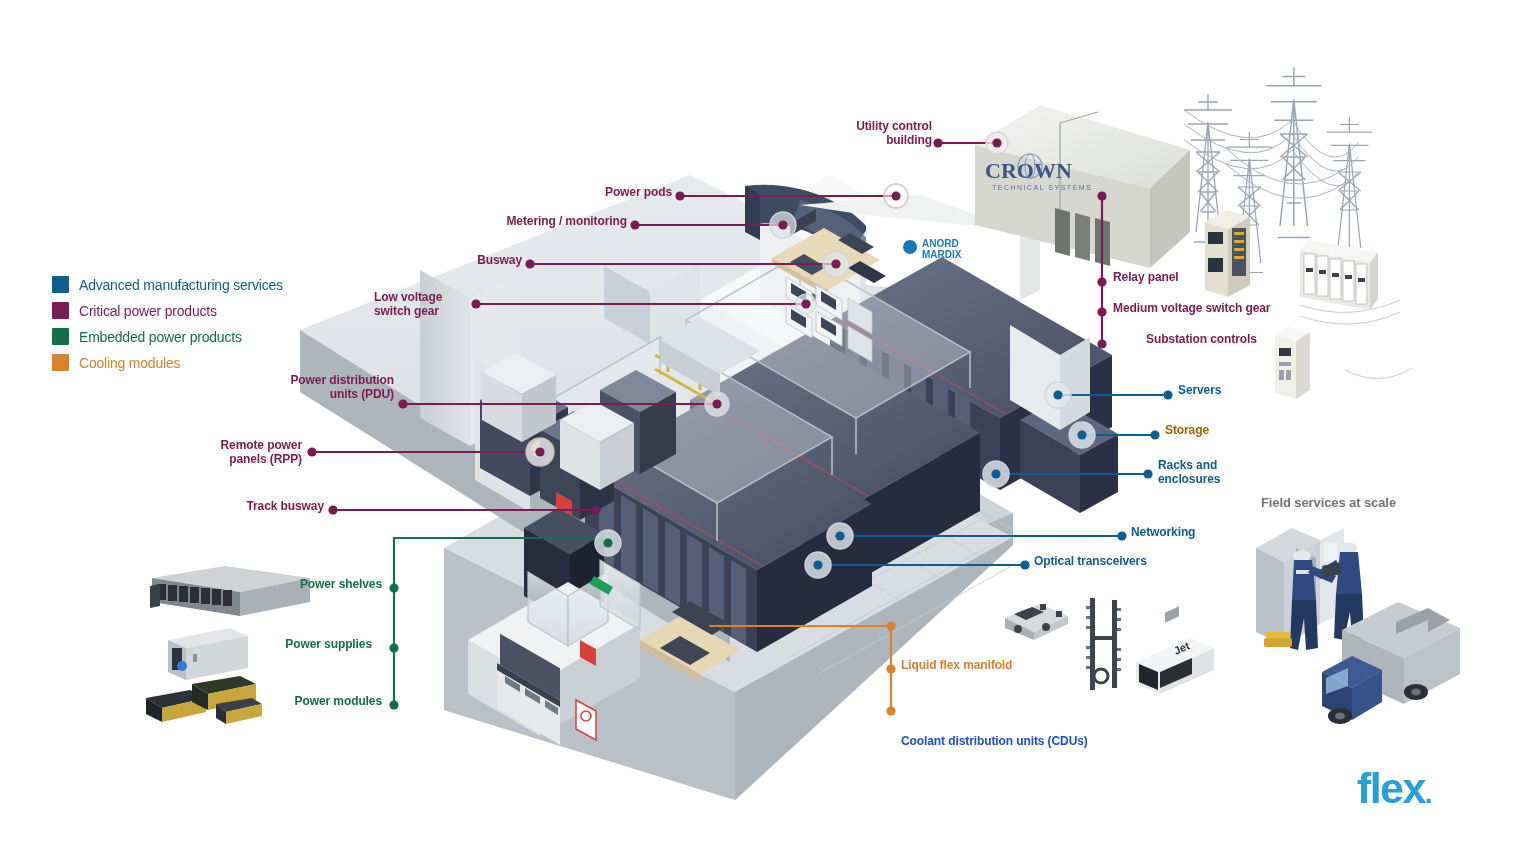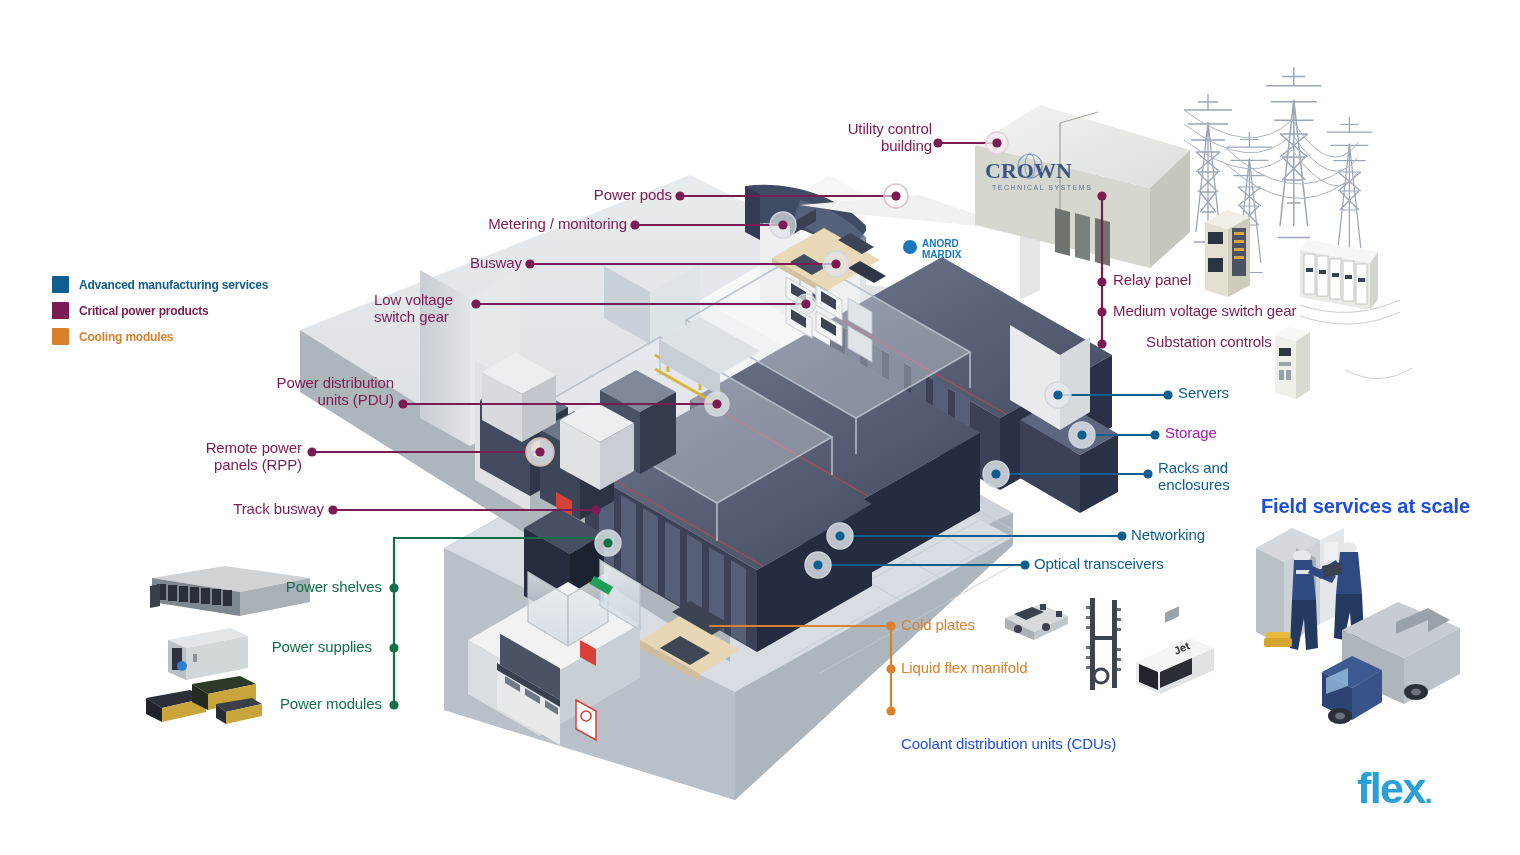--- a/index.html
+++ b/index.html
@@ -16,38 +16,39 @@
   }
   #stage { position: absolute; inset: 0; }
 
   
   #legend { position: absolute; left: 52px; top: 276px; }
   .legend-row { display: flex; align-items: center; margin-bottom: 9px; }
   .legend-swatch {
     width: 17px; height: 17px; margin-right: 10px; flex: none;
     border-radius: 1px;
   }
-  .legend-label { font-size: 12px; font-weight: bold; letter-spacing: -0.2px; white-space: nowrap; }
+  .legend-label { font-size: 14px; font-weight: normal; letter-spacing: -0.2px; white-space: nowrap; }
 
   
   .callout {
     position: absolute;
-    font-size: 15px;
+    font-size: 12px;
     line-height: 1.16;
     white-space: pre;
     letter-spacing: -0.1px;
+    font-weight: bold;
   }
   .callout.r { text-align: right; }
   .callout.l { text-align: left; }
 
   .fsas {
     position: absolute;
-    font-size: 20px;
+    font-size: 13px;
     font-weight: bold;
-    color: #1d4ed8;
+    color: #737373;
     white-space: nowrap;
     letter-spacing: -0.1px;
   }
 
   
   #lines { position: absolute; left: 0; top: 0; width: 1520px; height: 855px; }
 
   
   #flexlogo {
     position: absolute; left: 1357px; top: 767px;
@@ -683,20 +684,24 @@
   <div id="legend">
     <div class="legend-row">
       <span class="legend-swatch" style="background:#0d5e8e"></span>
       <span class="legend-label" style="color:#0d5e8e">Advanced manufacturing services</span>
     </div>
     <div class="legend-row">
       <span class="legend-swatch" style="background:#7b1b53"></span>
       <span class="legend-label" style="color:#7b1b53">Critical power products</span>
     </div>
     <div class="legend-row">
+      <span class="legend-swatch" style="background:#11704a"></span>
+      <span class="legend-label" style="color:#11704a">Embedded power products</span>
+    </div>
+    <div class="legend-row">
       <span class="legend-swatch" style="background:#d9812c"></span>
       <span class="legend-label" style="color:#d9812c">Cooling modules</span>
     </div>
   </div>
 
   <div class="callout r" style="left:700px;top:120px;width:232px;color:#7b1b53;">Utility control
 building</div>
 
   <div class="callout r" style="left:420px;top:186px;width:252px;color:#7b1b53;">Power pods</div>
 
@@ -716,36 +721,35 @@
   <div class="callout r" style="left:140px;top:500px;width:184px;color:#7b1b53;">Track busway</div>
 
   <div class="callout l" style="left:1113px;top:302px;width:300px;color:#7b1b53;">Medium voltage switch gear</div>
 
   <div class="callout l" style="left:1113px;top:271px;width:300px;color:#7b1b53;">Relay panel</div>
 
   <div class="callout l" style="left:1113px;top:333px;width:300px;color:#7b1b53;margin-left:33px;">Substation controls</div>
 
   <div class="callout l" style="left:1178px;top:384px;width:220px;color:#0d5e8e;">Servers</div>
 
-  <div class="callout l" style="left:1165px;top:424px;width:220px;color:#a21caf;">Storage</div>
+  <div class="callout l" style="left:1165px;top:424px;width:220px;color:#a16207;">Storage</div>
 
   <div class="callout l" style="left:1158px;top:459px;width:220px;color:#0d5e8e;">Racks and
 enclosures</div>
 
   <div class="callout l" style="left:1131px;top:526px;width:220px;color:#0d5e8e;">Networking</div>
 
   <div class="callout l" style="left:1034px;top:555px;width:260px;color:#0d5e8e;">Optical transceivers</div>
 
   <div class="callout r" style="left:150px;top:578px;width:232px;color:#11704a;">Power shelves</div>
 
   <div class="callout r" style="left:140px;top:638px;width:232px;color:#11704a;">Power supplies</div>
 
   <div class="callout r" style="left:150px;top:695px;width:232px;color:#11704a;">Power modules</div>
 
-  <div class="callout l" style="left:901px;top:616px;width:260px;color:#d9812c;">Cold plates</div>
 
   <div class="callout l" style="left:901px;top:659px;width:300px;color:#d9812c;">Liquid flex manifold</div>
 
   <div class="callout l" style="left:901px;top:701px;width:330px;color:#1d4ed8;margin-top:34px;">Coolant distribution units (CDUs)</div>
 
   <div class="fsas" style="left:1261px;top:495px;">Field services at scale</div>
 
   <div id="flexlogo">
     <span>flex</span><span class="dot">.</span>
   </div>

